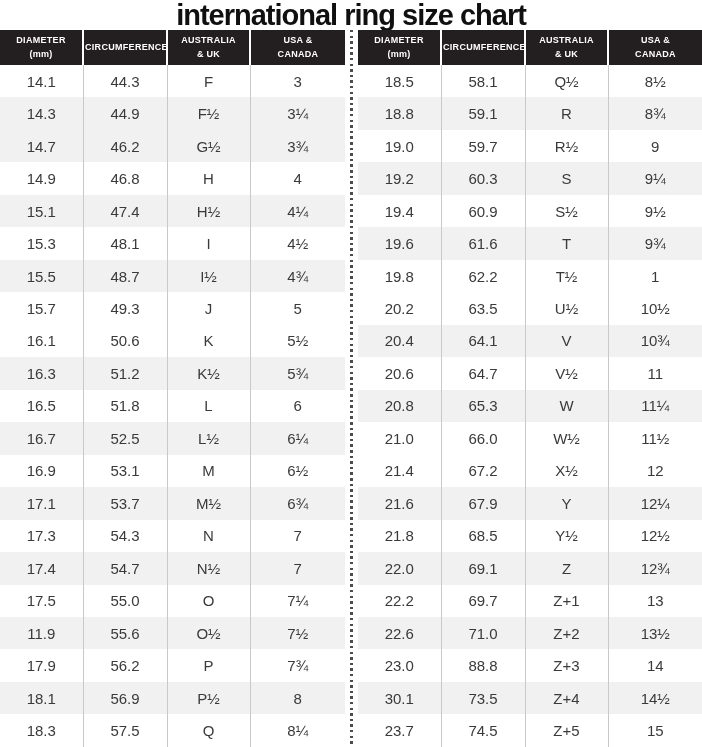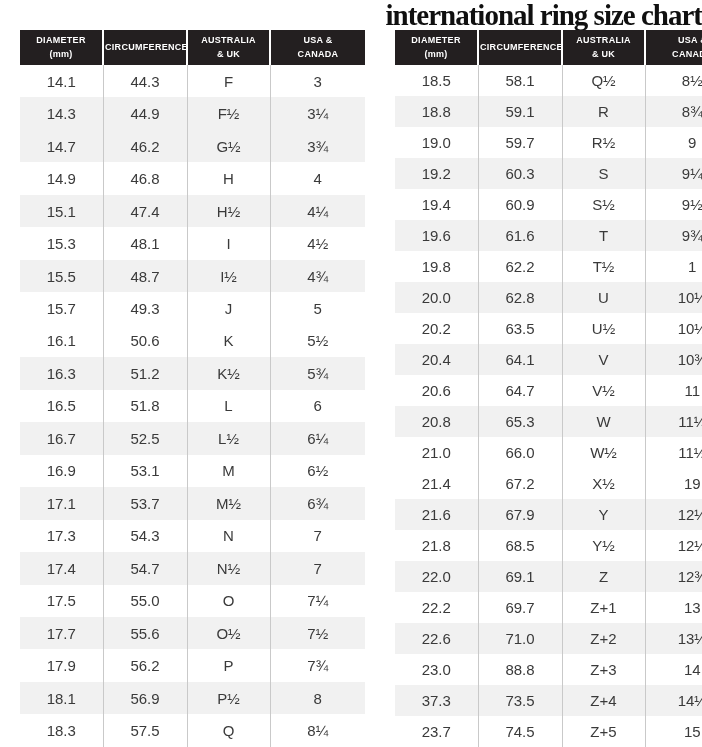--- a/index.html
+++ b/index.html
@@ -2,29 +2,29 @@
 <html><head>
 <meta charset="utf-8">
 <style>
   html,body { margin:0; padding:0; }
   body {
     width:702px; height:747px; background:#ffffff; overflow:hidden;
     font-family:"Liberation Sans", sans-serif;
     -webkit-font-smoothing:antialiased;
   }
   .page-title {
-    width:702px; height:30px; line-height:30px; text-align:right;
-    font-family:Liberation Serif, serif; font-weight:bold;
+    width:702px; height:30px; line-height:30px; text-align:center;
+    font-family:Liberation Sans, sans-serif; font-weight:bold;
     font-size:29px; letter-spacing:-1px; color:#101010;
     white-space:nowrap;
   }
   .tables-wrap { display:flex; align-items:stretch; }
   table.ring-table {
     border-collapse:collapse; table-layout:fixed;
-    width:345px; height:717px;margin-left:20px;
+    width:345px; height:717px;
   }
   table.ring-table.right { width:344px; }
   th {
     background:#231f20; color:#ffffff;
     font-size:9px; font-weight:bold; letter-spacing:0.3px;
     line-height:1.45; text-align:center; vertical-align:middle;
     height:35px; padding:0 1px;
   }
   th + th { border-left:2px solid #ffffff; }
   td {
@@ -158,21 +158,21 @@
           <td>N½</td>
           <td>7</td>
         </tr>
         <tr class="odd">
           <td>17.5</td>
           <td>55.0</td>
           <td>O</td>
           <td>7¼</td>
         </tr>
         <tr class="even">
-          <td>17.7</td>
+          <td>11.9</td>
           <td>55.6</td>
           <td>O½</td>
           <td>7½</td>
         </tr>
         <tr class="odd">
           <td>17.9</td>
           <td>56.2</td>
           <td>P</td>
           <td>7¾</td>
         </tr>
@@ -244,26 +244,20 @@
           <td>61.6</td>
           <td>T</td>
           <td>9¾</td>
         </tr>
         <tr class="odd">
           <td>19.8</td>
           <td>62.2</td>
           <td>T½</td>
           <td>1</td>
         </tr>
-        <tr class="even">
-          <td>20.0</td>
-          <td>62.8</td>
-          <td>U</td>
-          <td>10¼</td>
-        </tr>
         <tr class="odd">
           <td>20.2</td>
           <td>63.5</td>
           <td>U½</td>
           <td>10½</td>
         </tr>
         <tr class="even">
           <td>20.4</td>
           <td>64.1</td>
           <td>V</td>
@@ -284,21 +278,21 @@
         <tr class="odd">
           <td>21.0</td>
           <td>66.0</td>
           <td>W½</td>
           <td>11½</td>
         </tr>
         <tr class="odd">
           <td>21.4</td>
           <td>67.2</td>
           <td>X½</td>
-          <td>19</td>
+          <td>12</td>
         </tr>
         <tr class="even">
           <td>21.6</td>
           <td>67.9</td>
           <td>Y</td>
           <td>12¼</td>
         </tr>
         <tr class="odd">
           <td>21.8</td>
           <td>68.5</td>
@@ -323,21 +317,21 @@
           <td>Z+2</td>
           <td>13½</td>
         </tr>
         <tr class="odd">
           <td>23.0</td>
           <td>88.8</td>
           <td>Z+3</td>
           <td>14</td>
         </tr>
         <tr class="even">
-          <td>37.3</td>
+          <td>30.1</td>
           <td>73.5</td>
           <td>Z+4</td>
           <td>14½</td>
         </tr>
         <tr class="odd">
           <td>23.7</td>
           <td>74.5</td>
           <td>Z+5</td>
           <td>15</td>
         </tr>

